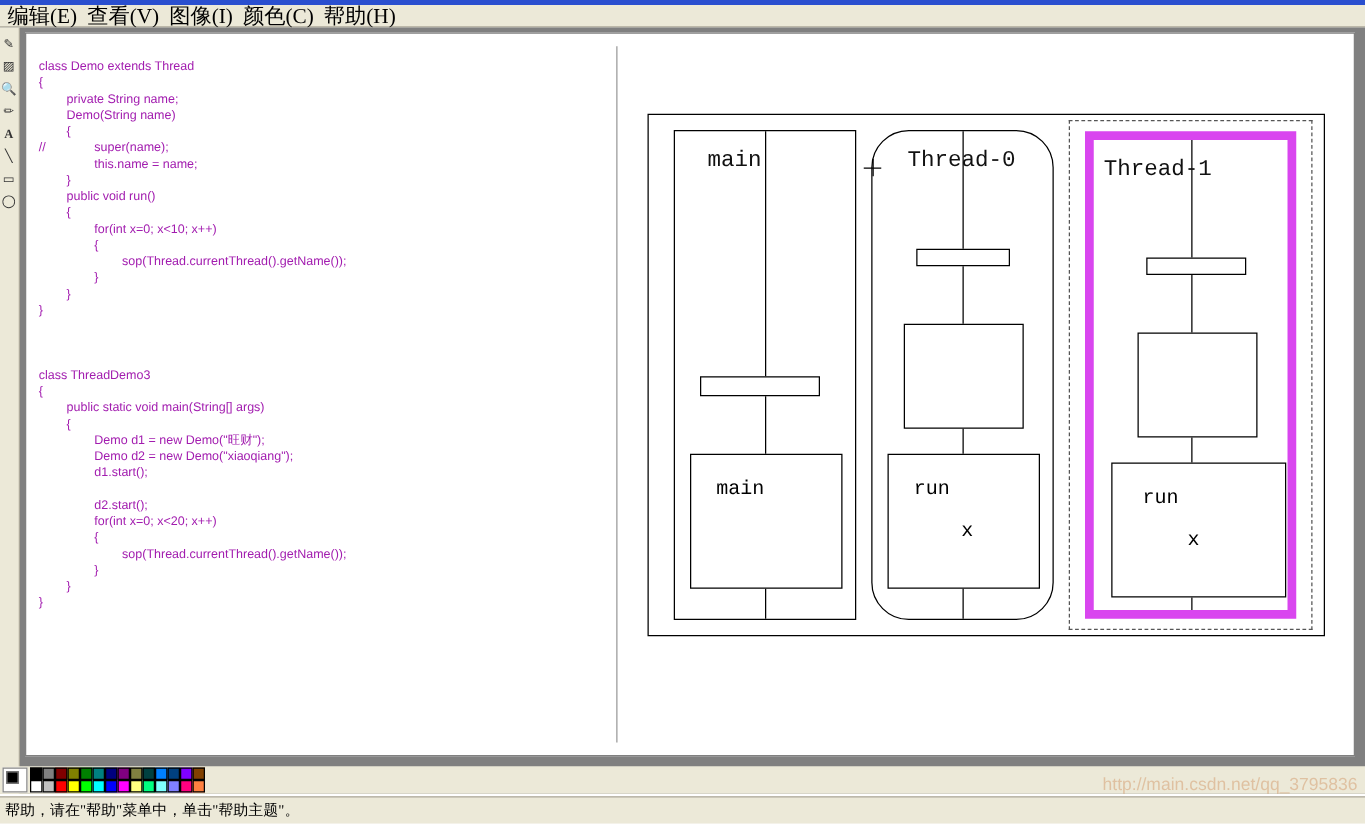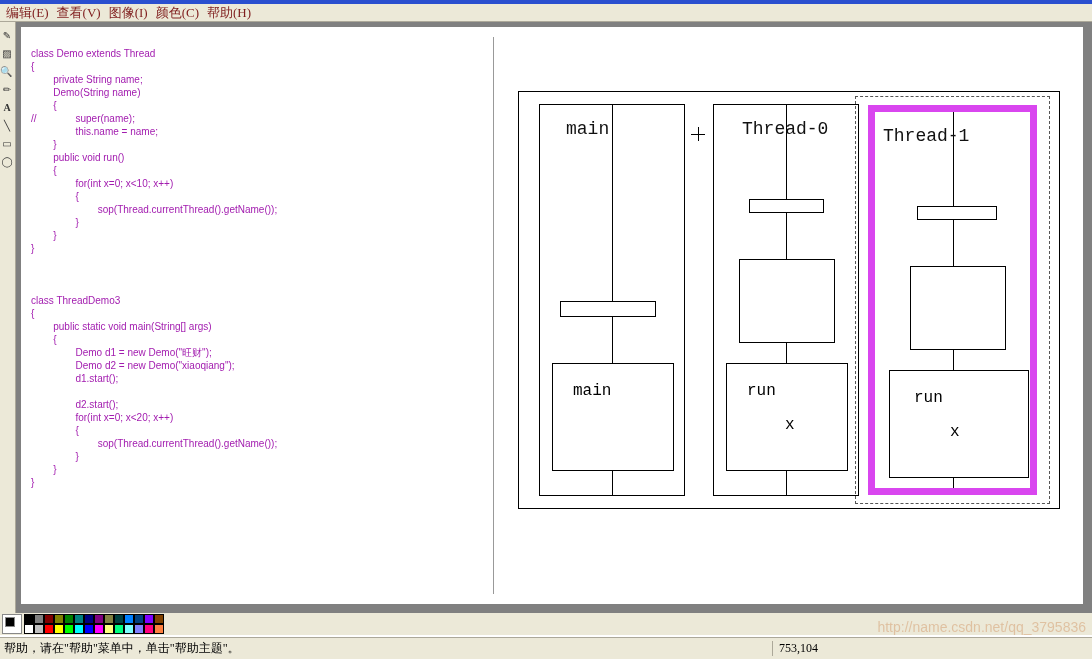--- a/index.html
+++ b/index.html
@@ -23,22 +23,22 @@
   .menubar {
     height: 18px;
     background: #ece9d8;
     border-bottom: 1px solid #aca899;
     display: flex;
     align-items: center;
     padding-left: 2px;
   }
   .menubar span {
     padding: 0 4px;
-    font-size: 13px;
-    color: #7f1d1d;
+    font-size: 17px;
+    color: #000000;
   }
   
   .mainarea {
     position: absolute;
     top: 22px;
     left: 0;
     right: 0;
     bottom: 24px;
     background: #808080;
   }
@@ -103,21 +103,21 @@
     text-align: center;
   }
   .threadbox {
     position: absolute;
     border: 1px solid #000;
     top: 12px;
     bottom: 12px;
     width: 146px;
   }
   .tb1 { left: 20px; }
-  .tb2 { left: 194px; }
+  .tb2 { left: 178px; border-radius: 30px; }
   .tb3outer {
     position: absolute;
     left: 336px;
     top: 4px;
     bottom: 4px;
     width: 195px;
     border: 1px dashed #555;
   }
   .tb3 {
     position: absolute;
@@ -389,19 +389,18 @@
           <div class="swatch" style="background: rgb(0, 255, 128);"></div>
           <div class="swatch" style="background: rgb(128, 255, 255);"></div>
           <div class="swatch" style="background: rgb(128, 128, 255);"></div>
           <div class="swatch" style="background: rgb(255, 0, 128);"></div>
           <div class="swatch" style="background: rgb(255, 128, 64);"></div>
         </div>
       </div>
     </div>
 </div>
 
-<div class="watermark">http://name.csdn.net/qq_3795836</div>
+<div class="watermark">http://main.csdn.net/qq_3795836</div>
 
 <div class="statusbar">
   <div class="statusleft">帮助，请在"帮助"菜单中，单击"帮助主题"。</div>
-  <div class="coords">753,104</div>
   <div class="dim"></div>
 </div>
 
 </body></html>

